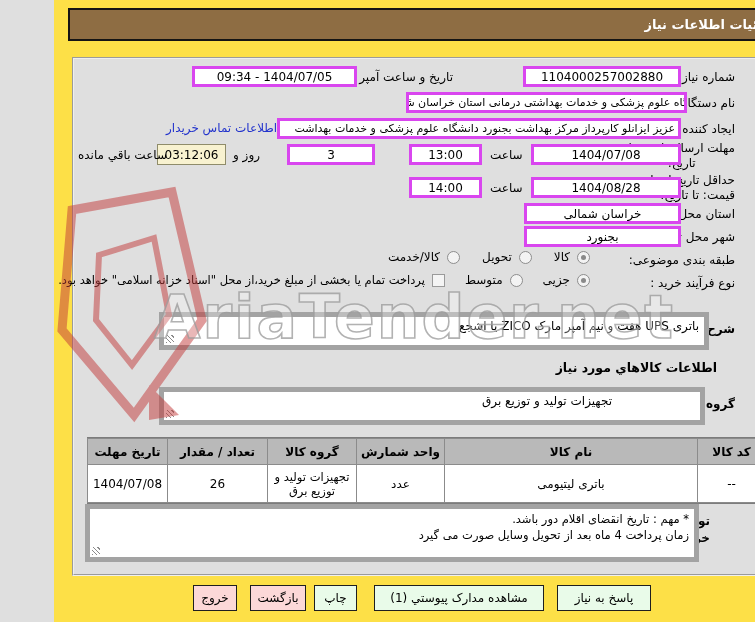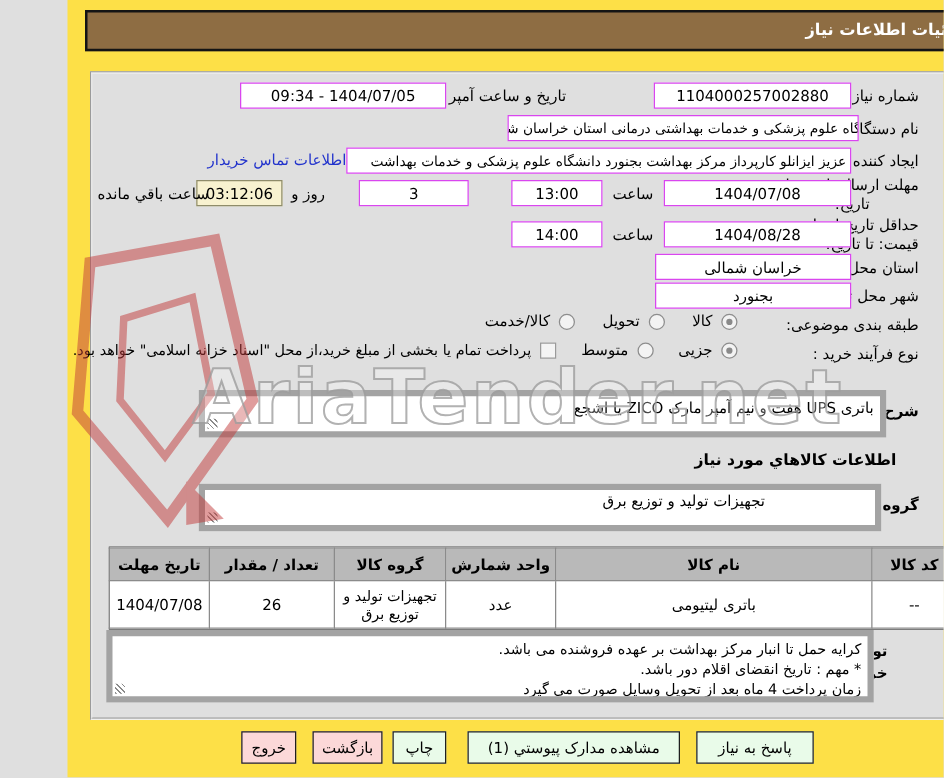--- a/index.html
+++ b/index.html
@@ -7,21 +7,21 @@
   body { font-family:"DejaVu Sans", sans-serif; background:#dfdfdf; }
   .page { position:relative; width:701px; height:622px; overflow:hidden; direction:rtl; background:#fde047; }
   .abs { position:absolute; }
   .lbl { font-size:12px; color:#000; white-space:nowrap; }
   .bold { font-weight:bold; }
   .titlebar { position:absolute; left:14px; top:8px; width:725px; height:33px;
       background:#8e6d43; border:2px solid #141414; color:#fff; font-weight:bold;
       font-size:13px; display:flex; align-items:center; padding-right:16px; }
   .panel { position:absolute; left:18px; top:57px; width:721px; height:519px;
       border:2px groove #efefef; background:#dfdfdf; }
-  .inp { position:absolute; background:#fff; border:1px solid #d946ef; font-size:12px; color:#000;
+  .inp { position:absolute; background:#fff; border:3px solid #d946ef; font-size:12px; color:#000;
       display:flex; align-items:center; justify-content:center; white-space:nowrap; overflow:hidden; }
   .inp.rt { justify-content:flex-start; padding-right:3px; }
   .inp.small { font-size:11px; }
   .cdown { position:absolute; background:#f8f2d0; border:1px solid #8f8c6a; font-size:12px;
       display:flex; align-items:center; justify-content:center; }
   .link { color:#2233cc; font-size:12px; white-space:nowrap; cursor:pointer; }
   .radio { width:13px; height:13px; border-radius:50%; border:1px solid #8d8d8d; background:#f3f3f3;
       display:inline-block; position:relative; flex:0 0 auto; }
   .radio.sel::after { content:""; position:absolute; inset:3px; border-radius:50%; background:#8a8a8a; }
   .chk { width:13px; height:13px; border:1px solid #9a9a9a; background:#f4f4f4; display:inline-block; flex:0 0 auto; }
@@ -163,21 +163,20 @@
         </tr>
       </tbody>
     </table>
   </div>
 
   <div class="abs lbl bold" style="right:45px; top:513px; text-align:right; line-height:17px;">
     <div>توضیحات</div>
     <div>خریدار:</div>
   </div>
   <div class="ta notes-lines" style="left:31px; top:504px; width:614px; height:58px; font-size:11.5px;">
-    <div>کرایه حمل تا انبار مرکز بهداشت بر عهده فروشنده می باشد.</div>
     <div>* مهم : تاریخ انقضای اقلام دور باشد.</div>
     <div>زمان پرداخت 4 ماه بعد از تحویل  وسایل صورت می گیرد</div>
   </div>
 
   <div class="btn mint" style="left:503px; width:94px;">پاسخ به نیاز</div>
   <div class="btn mint" style="left:320px; width:170px;">مشاهده مدارک پیوستي (1)</div>
   <div class="btn mint" style="left:260px; width:43px;">چاپ</div>
   <div class="btn pink" style="left:196px; width:56px;">بازگشت</div>
   <div class="btn pink" style="left:139px; width:44px;">خروج</div>
 

